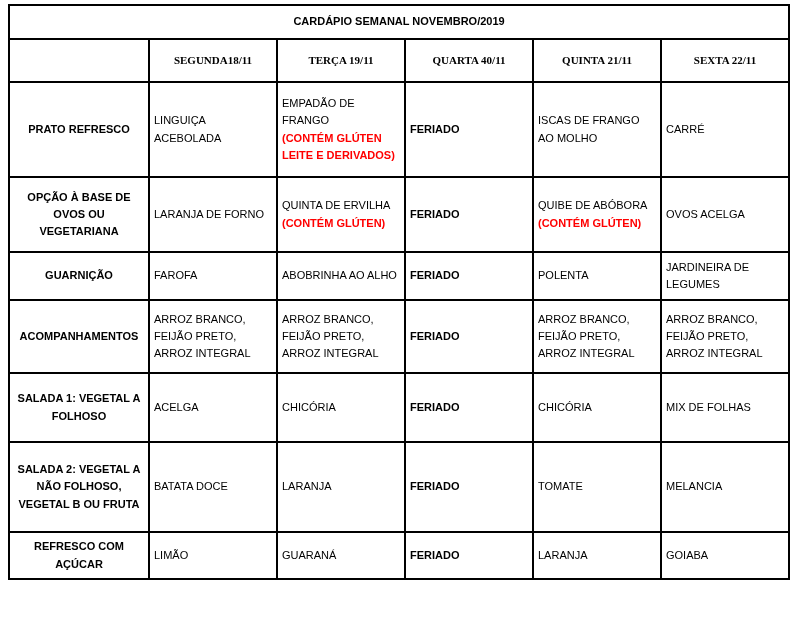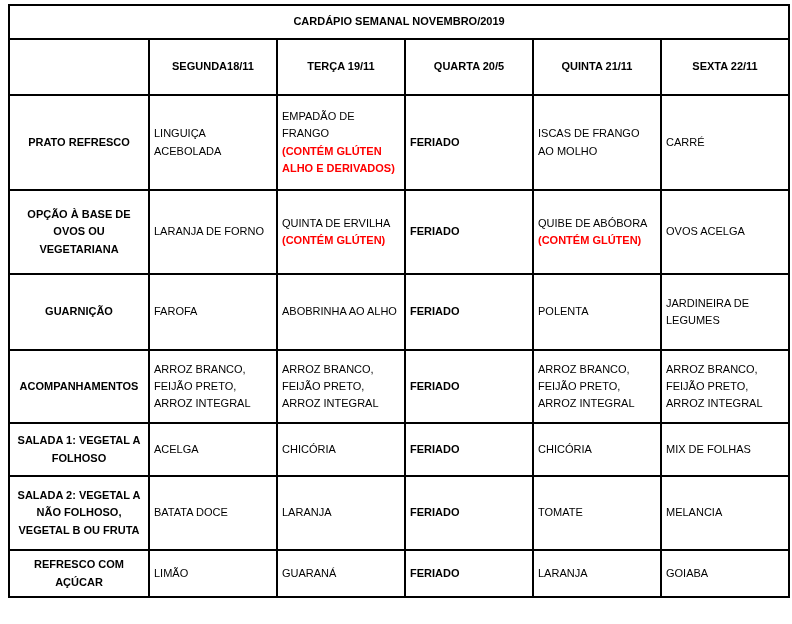--- a/index.html
+++ b/index.html
@@ -28,37 +28,37 @@
     font-size: 11px;
     line-height: 1.55;
     word-wrap: break-word;
     background: #ffffff;
   }
   .title-cell {
     font-size: 12px;
     font-weight: bold;
   }
   thead tr.title-row   { height: 34px; }
-  thead tr.days-row    { height: 56px; }
+  thead tr.days-row    { height: 43px; font-family: Liberation Serif, serif; }
   thead th.day-cell    { font-weight: bold; font-size: 11px; }
   th.row-label         { font-weight: bold; }
   td.holiday {
     background: var(--holiday-bg, #d6e4bc);
     font-weight: bold;
   }
   .warning {
     color: var(--warning-color, #ff0000);
     font-weight: bold;
   }
   tbody tr:nth-child(1) { height: 95px; }
-  tbody tr:nth-child(2) { height: 84px; }
-  tbody tr:nth-child(3) { height: 76px; }
+  tbody tr:nth-child(2) { height: 75px; }
+  tbody tr:nth-child(3) { height: 48px; }
   tbody tr:nth-child(4) { height: 73px; }
-  tbody tr:nth-child(5) { height: 53px; margin-left: 6px; }
-  tbody tr:nth-child(6) { height: 74px; border-radius: 28px; }
+  tbody tr:nth-child(5) { height: 69px; margin-left: 6px; }
+  tbody tr:nth-child(6) { height: 90px; border-radius: 28px; }
   tbody tr:nth-child(7) { height: 47px; padding-left: 44px; }
   tbody tr:nth-child(8) { height: 39px; }
 </style>
 </head>
 <body>
 
 <div class="page">
   <table class="menu">
     <colgroup>
       <col style="width:140px">
@@ -69,34 +69,34 @@
       <col style="width:128px">
     </colgroup>
     <thead>
       <tr class="title-row">
         <th class="title-cell" colspan="6">CARDÁPIO SEMANAL NOVEMBRO/2019</th>
       </tr>
       <tr class="days-row">
         <th></th>
         <th class="day-cell">SEGUNDA18/11</th>
         <th class="day-cell">TERÇA 19/11</th>
-        <th class="day-cell">QUARTA 20/5</th>
+        <th class="day-cell">QUARTA 40/11</th>
         <th class="day-cell">QUINTA 21/11</th>
         <th class="day-cell">SEXTA 22/11</th>
       </tr>
     </thead>
     <tbody>
         <tr>
           <th class="row-label">PRATO REFRESCO</th>
           <td>
             <div>LINGUIÇA ACEBOLADA</div>
           </td>
           <td>
             <div>EMPADÃO DE FRANGO</div>
-            <div class="warning">(CONTÉM GLÚTEN ALHO E DERIVADOS)</div>
+            <div class="warning">(CONTÉM GLÚTEN LEITE E DERIVADOS)</div>
           </td>
           <td class="holiday">
             <div>FERIADO</div>
           </td>
           <td>
             <div>ISCAS DE FRANGO AO MOLHO</div>
           </td>
           <td>
             <div>CARRÉ</div>
           </td>

